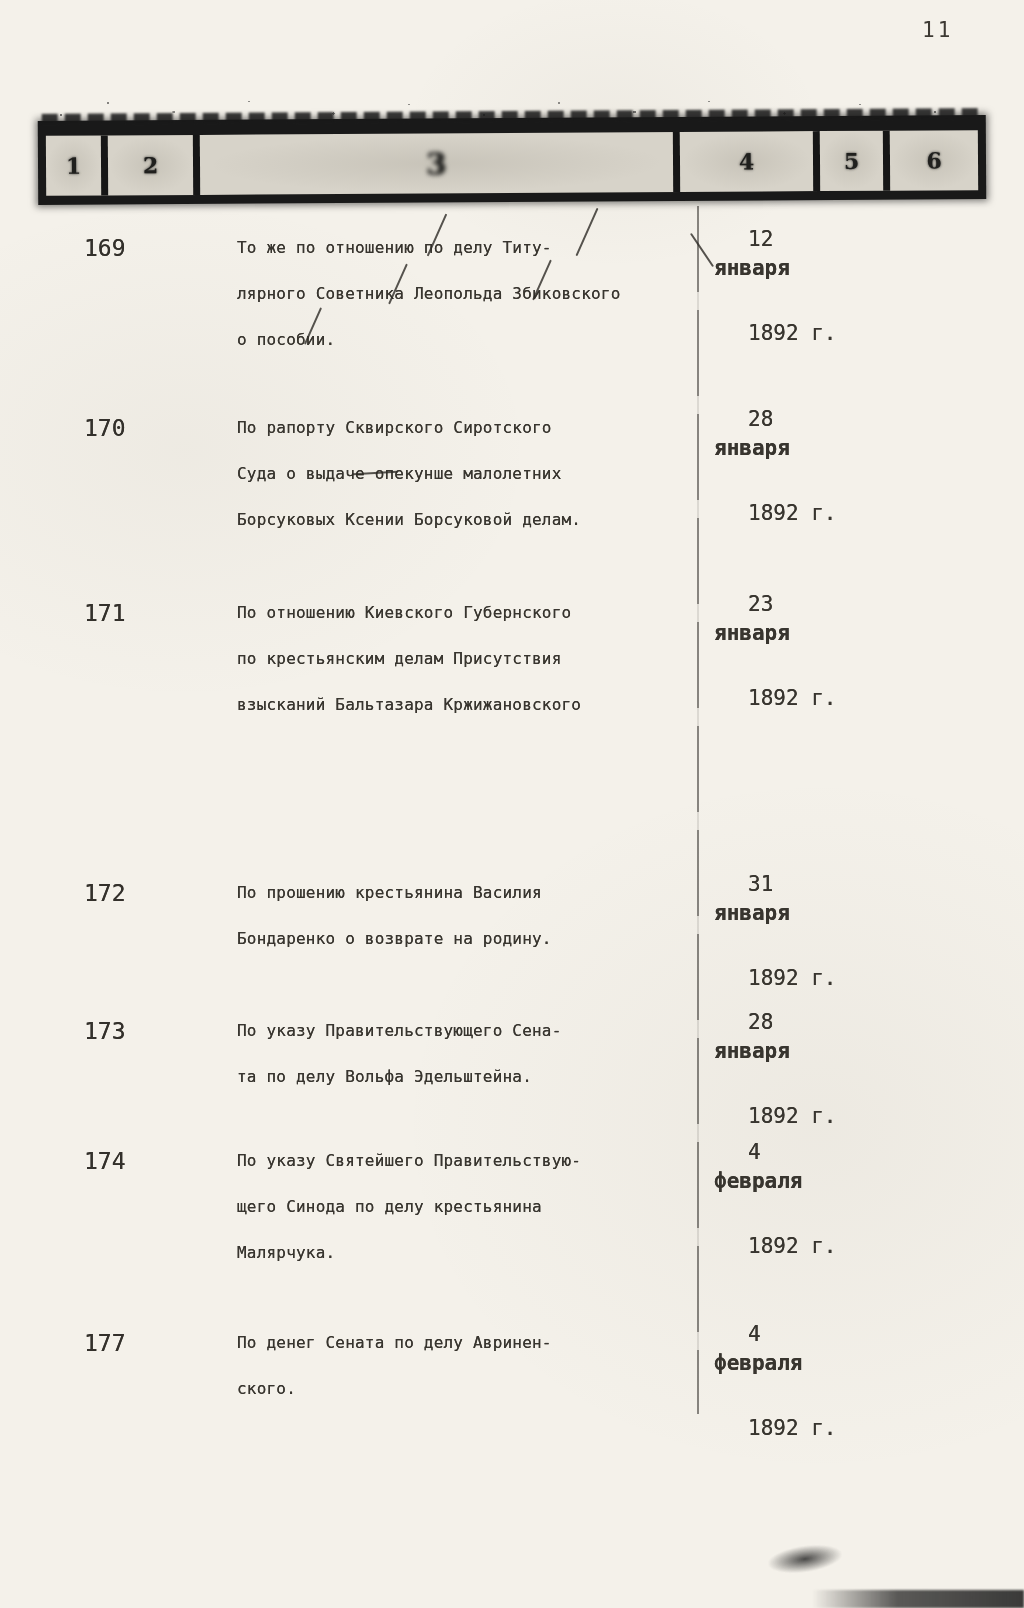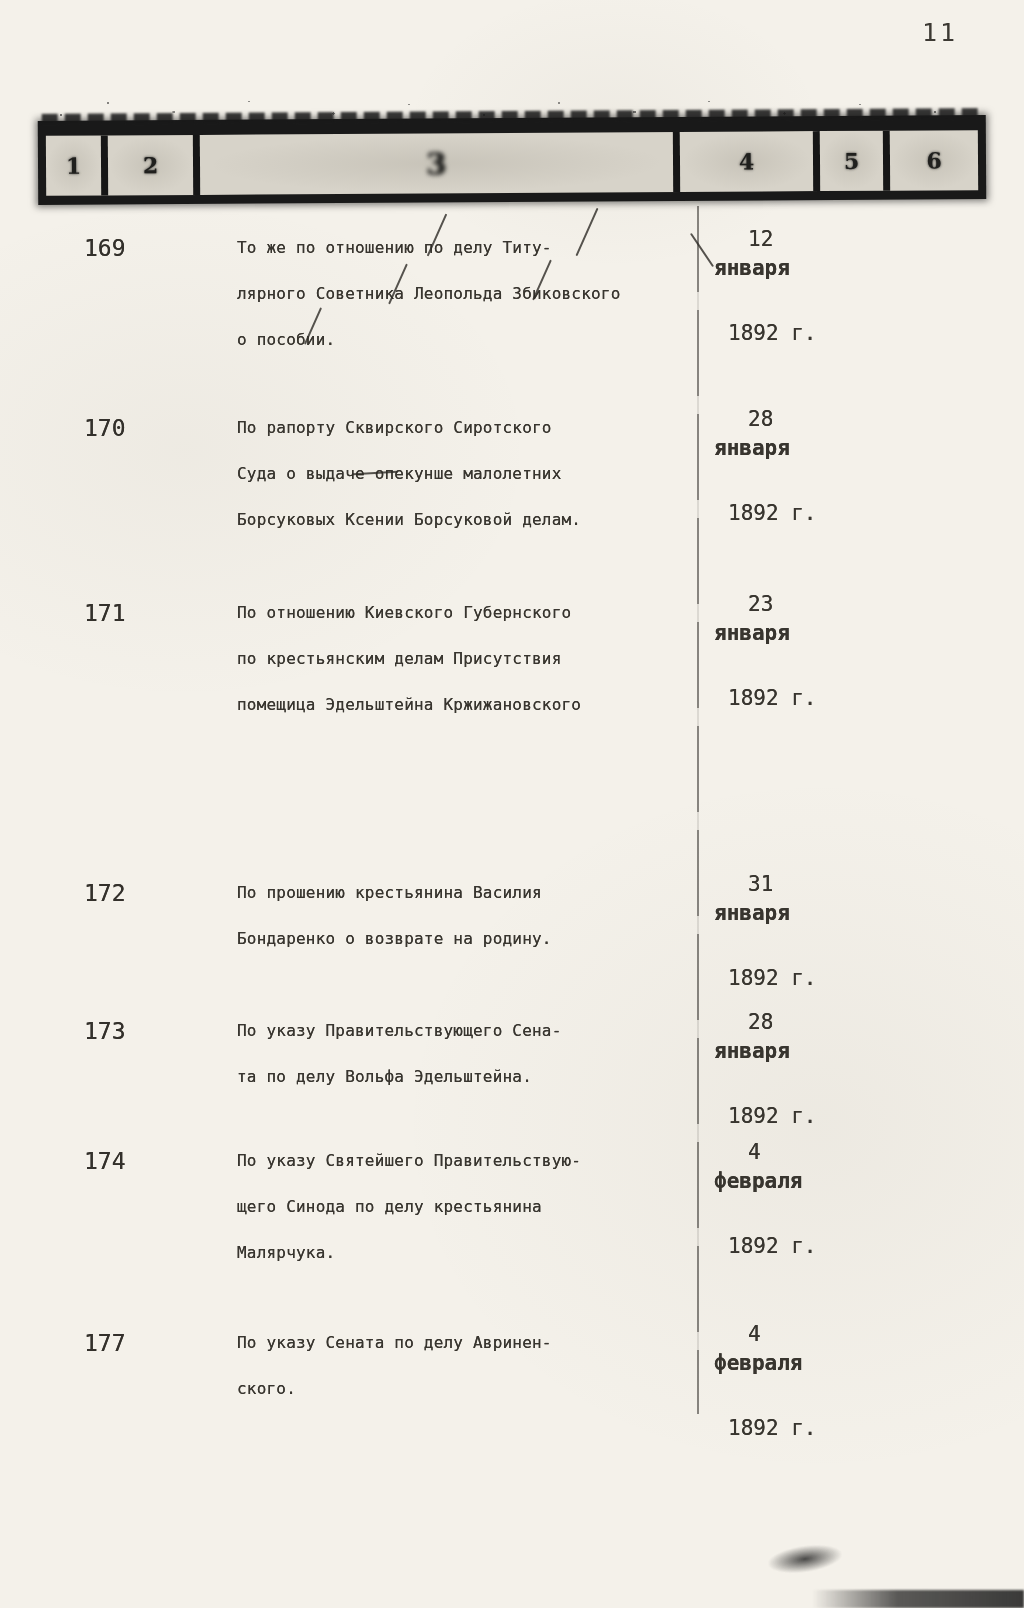--- a/index.html
+++ b/index.html
@@ -14,21 +14,21 @@
   .page {
     position:absolute; inset:0;
     background:#f4f1ea;
     background-image:
       radial-gradient(ellipse 500px 360px at 18% 28%, rgba(120,110,90,0.05), transparent 70%),
       radial-gradient(ellipse 600px 500px at 80% 70%, rgba(120,110,90,0.06), transparent 70%),
       radial-gradient(ellipse 300px 200px at 60% 8%, rgba(120,110,90,0.05), transparent 70%);
   }
   .page-num {
     position:absolute; top:18px; left:922px;
-    font-size:25px; letter-spacing:3px; color:#3c3933;
+    font-size:21px; letter-spacing:3px; color:#3c3933;
   }
   
   .noise-top {
     position:absolute; left:42px; top:94px; width:940px; height:30px;
     background-image:
       radial-gradient(circle 2px at 2% 70%, rgba(40,40,40,.6) 60%, transparent 61%),
       radial-gradient(circle 1.6px at 7% 30%, rgba(40,40,40,.55) 60%, transparent 61%),
       radial-gradient(circle 2px at 14% 60%, rgba(40,40,40,.5) 60%, transparent 61%),
       radial-gradient(circle 1.4px at 22% 25%, rgba(40,40,40,.5) 60%, transparent 61%),
       radial-gradient(circle 2.2px at 31% 65%, rgba(40,40,40,.55) 60%, transparent 61%),
@@ -86,21 +86,21 @@
   }
   .desc { position:absolute; left:237px; top:0; }
   .line {
     font-size:16px; line-height:46px; letter-spacing:.2px; white-space:pre;
     color:#38352f; text-shadow:0 0 .5px rgba(50,47,40,.9);
   }
   .date { position:absolute; left:700px; top:0; width:190px; font-size:21px;
           color:#38352f; text-shadow:0 0 .5px rgba(50,47,40,.9); }
   .day   { padding-left:48px; line-height:29px; }
   .month { padding-left:14px; line-height:29px; margin-bottom:13px;font-weight:bold; }
-  .year  { padding-left:28px; line-height:29px;margin-top:36px; }
+  .year  { padding-left:48px; line-height:29px;margin-top:36px; }
   .e0 { top:225px; } .e1 { top:405px; } .e2 { top:590px; }
   .e3 { top:870px; } .e4 { top:1008px; } .e5 { top:1138px; }
   .e6 { top:1320px; }
   
   .stroke {
     position:absolute; width:2px; background:rgba(45,42,38,.8); border-radius:1px;
   }
   .s1 { left:436px; top:212px; height:46px; transform:rotate(24deg); }
   .s2 { left:586px; top:206px; height:52px; transform:rotate(24deg); }
   .s3 { left:701px; top:230px; height:40px; transform:rotate(-34deg); }
@@ -167,21 +167,21 @@
       <div class="month">января</div>
       <div class="year">1892 г.</div>
     </div>
   </div>
 
   <div class="entry e2">
     <div class="no">171</div>
     <div class="desc">
       <div class="line">По отношению Киевского Губернского</div>
       <div class="line">по крестьянским делам Присутствия</div>
-      <div class="line">помещица Эдельштейна Кржижановского</div>
+      <div class="line">взысканий Бальтазара Кржижановского</div>
     </div>
     <div class="date">
       <div class="day">23</div>
       <div class="month">января</div>
       <div class="year">1892 г.</div>
     </div>
   </div>
 
   <div class="entry e3">
     <div class="no">172</div>
@@ -219,21 +219,21 @@
     <div class="date">
       <div class="day">4</div>
       <div class="month">февраля</div>
       <div class="year">1892 г.</div>
     </div>
   </div>
 
   <div class="entry e6">
     <div class="no">177</div>
     <div class="desc">
-      <div class="line">По указу Сената по делу Авринен-</div>
+      <div class="line">По денег Сената по делу Авринен-</div>
       <div class="line">ского.</div>
     </div>
     <div class="date">
       <div class="day">4</div>
       <div class="month">февраля</div>
       <div class="year">1892 г.</div>
     </div>
   </div>
 
   <div class="stroke s1"></div>

